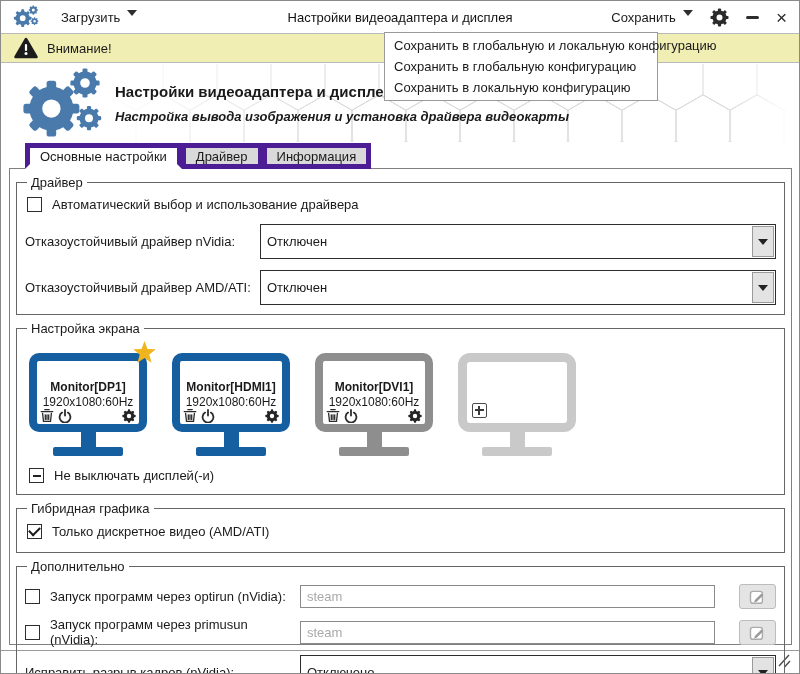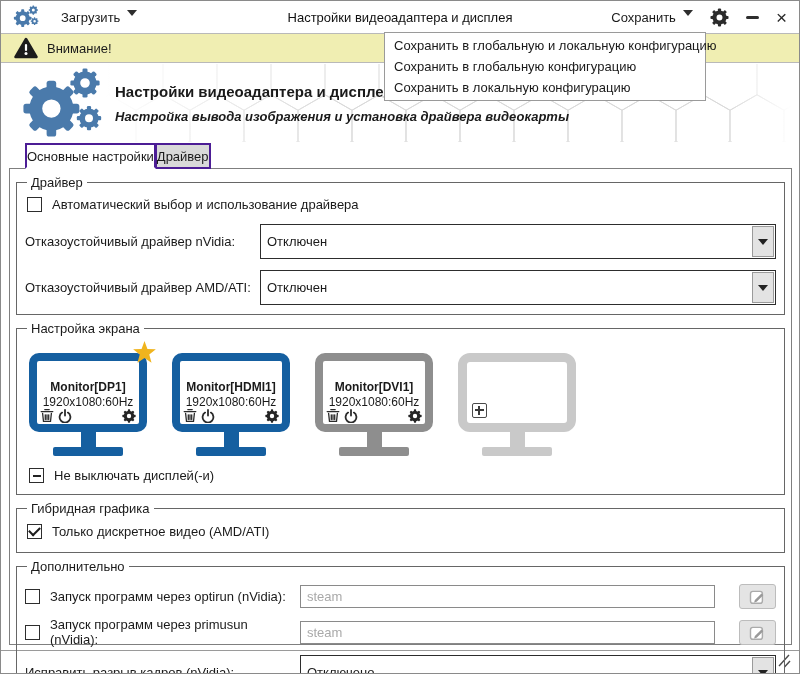--- a/index.html
+++ b/index.html
@@ -18,34 +18,34 @@
   .toolbar-title { position:absolute; left:0; right:0; text-align:center; color:#111; pointer-events:none; }
   .toolbar-right { position:absolute; right:12px; top:0; height:32px; display:flex; align-items:center; gap:17px; }
   .min-bar { width:13px; height:3px; background:#2e2e2e; border-radius:1.5px; }
   .close-x { font-size:19px; line-height:19px; color:#2a2a2a; }
 
   
   .warnbar { position:absolute; top:32px; left:0; right:0; height:30px; background:var(--warning-bg,#f0eeb2);
     border-top:1px solid #b9b9b9; border-bottom:1px solid #b9b9b9; display:flex; align-items:center; padding-left:13px; gap:9px; }
 
   
-  .menu { position:absolute; left:383px; top:31px; width:322px; background:#fff; border:1px solid #9a9a9a; z-index:40; padding:2px 0; }
+  .menu { position:absolute; left:383px; top:31px; width:274px; background:#fff; border:1px solid #9a9a9a; z-index:40; padding:2px 0; }
   .menu-item { padding:3px 9px; white-space:nowrap; cursor:default; }
 
   
   .header { position:absolute; top:63px; left:0; right:0; height:78px; overflow:hidden; background:#fff; }
   .hexes { position:absolute; left:0; top:-8px; width:100%; height:110%; }
   .hex-fade { position:absolute; inset:0; background:linear-gradient(90deg,#fff 0 13%,rgba(255,255,255,0) 42%),linear-gradient(270deg,#fff 0 1%,rgba(255,255,255,0) 9%); }
   .app-icon { position:absolute; left:20px; top:3px; }
   .h-title { position:absolute; left:114px; top:19px; font-size:15px; font-weight:bold; }
   .h-sub { position:absolute; left:114px; top:45px; font-weight:bold; font-style:italic; }
 
   
   .tabs { position:absolute; left:24px; top:142px; display:flex; z-index:3; }
-  .tab { height:26px; padding:0 0; display:flex; align-items:center; background:#d9d9d9; border:2px solid #4c1d95; cursor:default; }
+  .tab { height:26px; padding:0 10px; display:flex; align-items:center; background:#d9d9d9; border:5px solid #4c1d95; cursor:default; }
   .tab + .tab { margin-left:-1px; }
   .tab.active { background:#fff; border-bottom-color:#fff; z-index:4; }
 
   
   .panel { position:absolute; left:8px; top:167px; width:783px; height:477px; border:1px solid #7f7f7f; background:#fff; padding:6px 6px 4px 6px; z-index:1; }
   fieldset { border:1px solid #666; margin:0 0 6px 0; padding:2px 8px 9px 8px; }
   legend { padding:0 4px; margin-left:2px; }
   .row { display:flex; align-items:center; }
 
   
@@ -193,20 +193,21 @@
 
   <div class="menu">
     <div class="menu-item">Сохранить в глобальную и локальную конфигурацию</div>
     <div class="menu-item">Сохранить в глобальную конфигурацию</div>
     <div class="menu-item">Сохранить в локальную конфигурацию</div>
   </div>
 
   <div class="tabs">
     <div class="tab active">Основные настройки</div>
     <div class="tab">Драйвер</div>
+    <div class="tab">Информация</div>
   </div>
 
   <div class="panel">
 
     <fieldset>
       <legend>Драйвер</legend>
       <div class="row cb-row">
         <span class="checkbox"></span>
         <span>Автоматический выбор и использование драйвера</span>
       </div>

